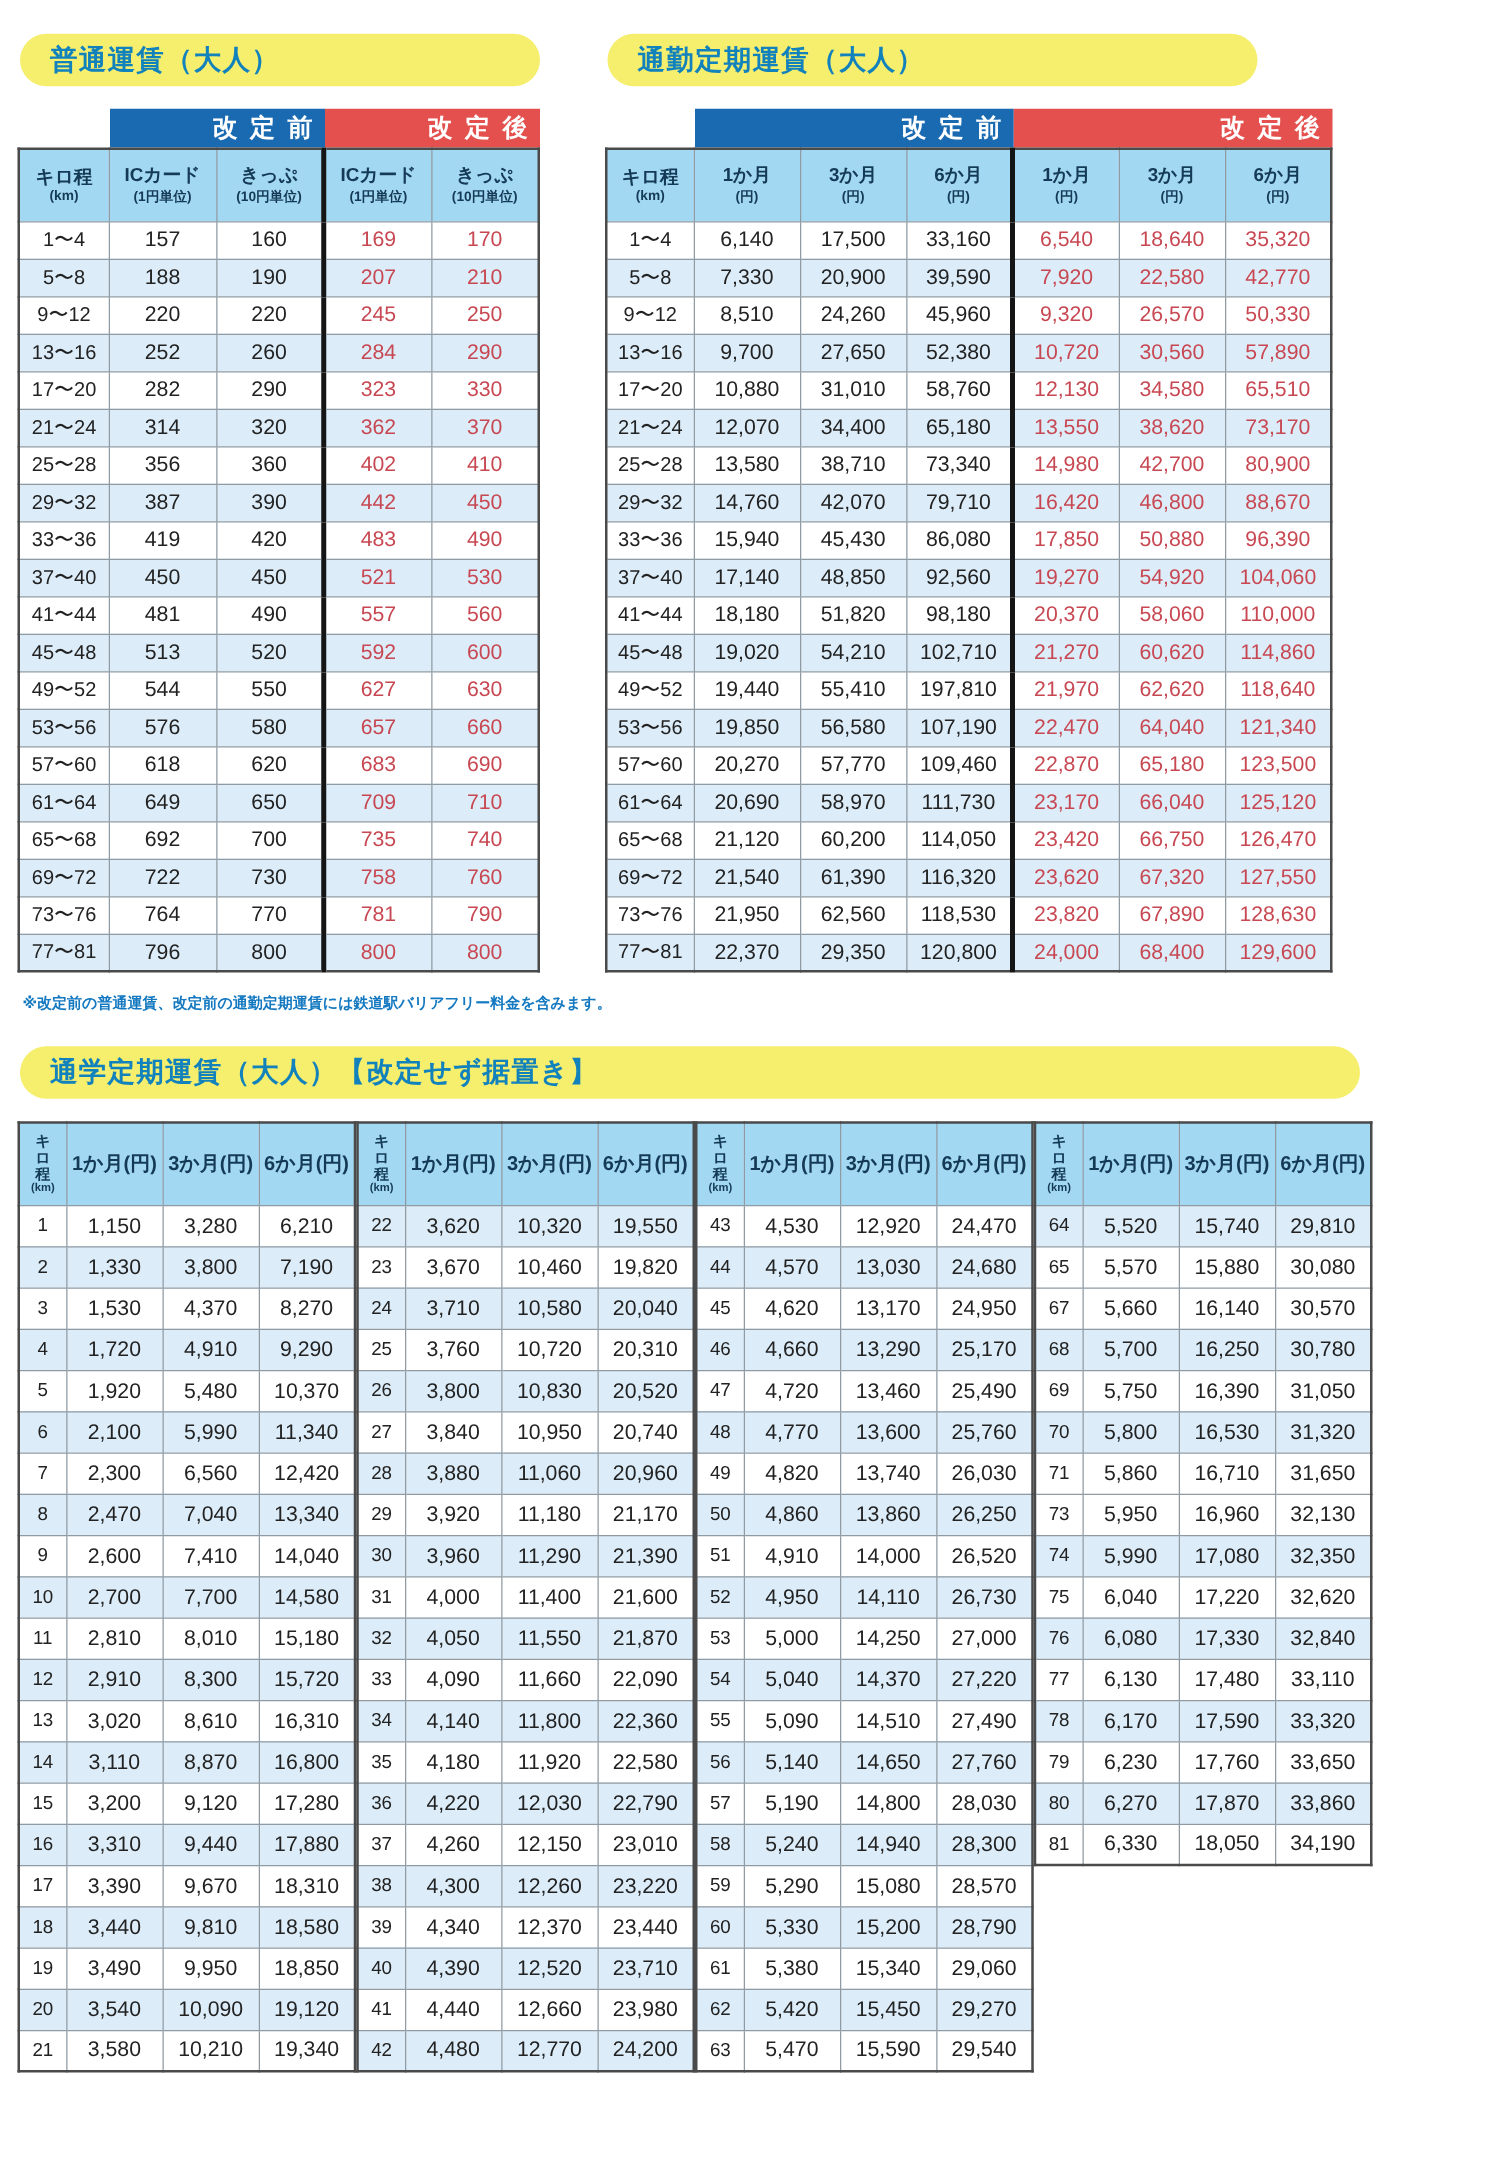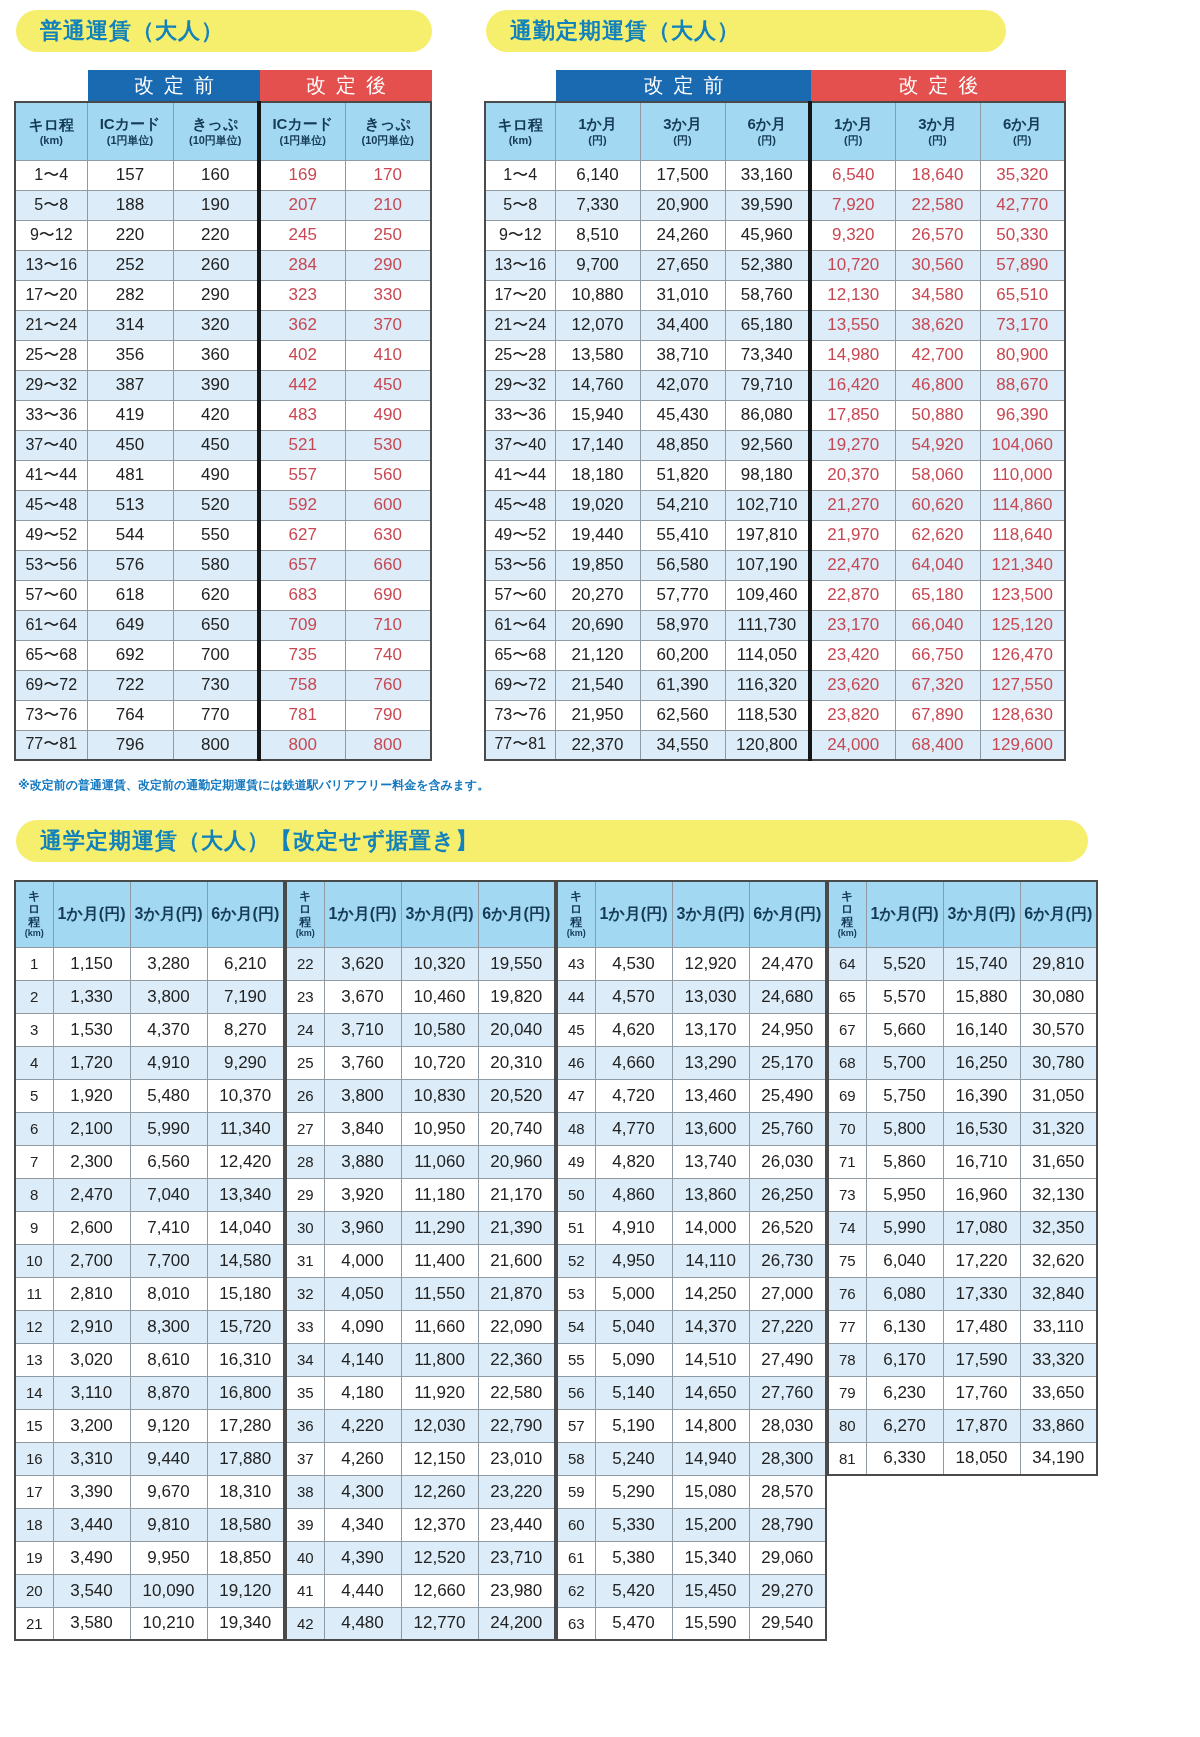--- a/index.html
+++ b/index.html
@@ -37,27 +37,27 @@
   }
   .title-pill span{
     color:var(--title-blue);
     font-size:22px;
     font-weight:bold;
     letter-spacing:1px;
   }
 
   
   .top-row{display:flex;gap:52px;align-items:flex-start;}
-  .fare-block{display:flex;flex-direction:column;}
+  .fare-block{display:flex;flex-direction:column;margin-top:17px;}
 
   
   .band-row{display:flex;height:31px;}
   .band{
-    display:flex;align-items:center;justify-content:center;
-    color:#fff;font-weight:normal;font-size:20px;letter-spacing:10px;
+    display:flex;align-items:center;justify-content:flex-end;
+    color:#fff;font-weight:bold;font-size:20px;letter-spacing:10px;
     text-indent:10px;
   }
   .band.before{background:var(--band-before);}
   .band.after{background:var(--band-after);}
   .futsu-block .band-spacer{width:74px;}
   .futsu-block .band{width:172px;}
   .tsukin-block .band-spacer{width:72px;}
   .tsukin-block .band{width:255px;}
 
   
@@ -521,21 +521,21 @@
               <td>21,950</td>
               <td>62,560</td>
               <td>118,530</td>
               <td class="after-val sep-left">23,820</td>
               <td class="after-val">67,890</td>
               <td class="after-val">128,630</td>
             </tr>
             <tr class="stripe">
               <td class="km-cell">77〜81</td>
               <td>22,370</td>
-              <td>34,550</td>
+              <td>29,350</td>
               <td>120,800</td>
               <td class="after-val sep-left">24,000</td>
               <td class="after-val">68,400</td>
               <td class="after-val">129,600</td>
             </tr>
           </tbody>
         </table>
     </section>
 
   </div>

